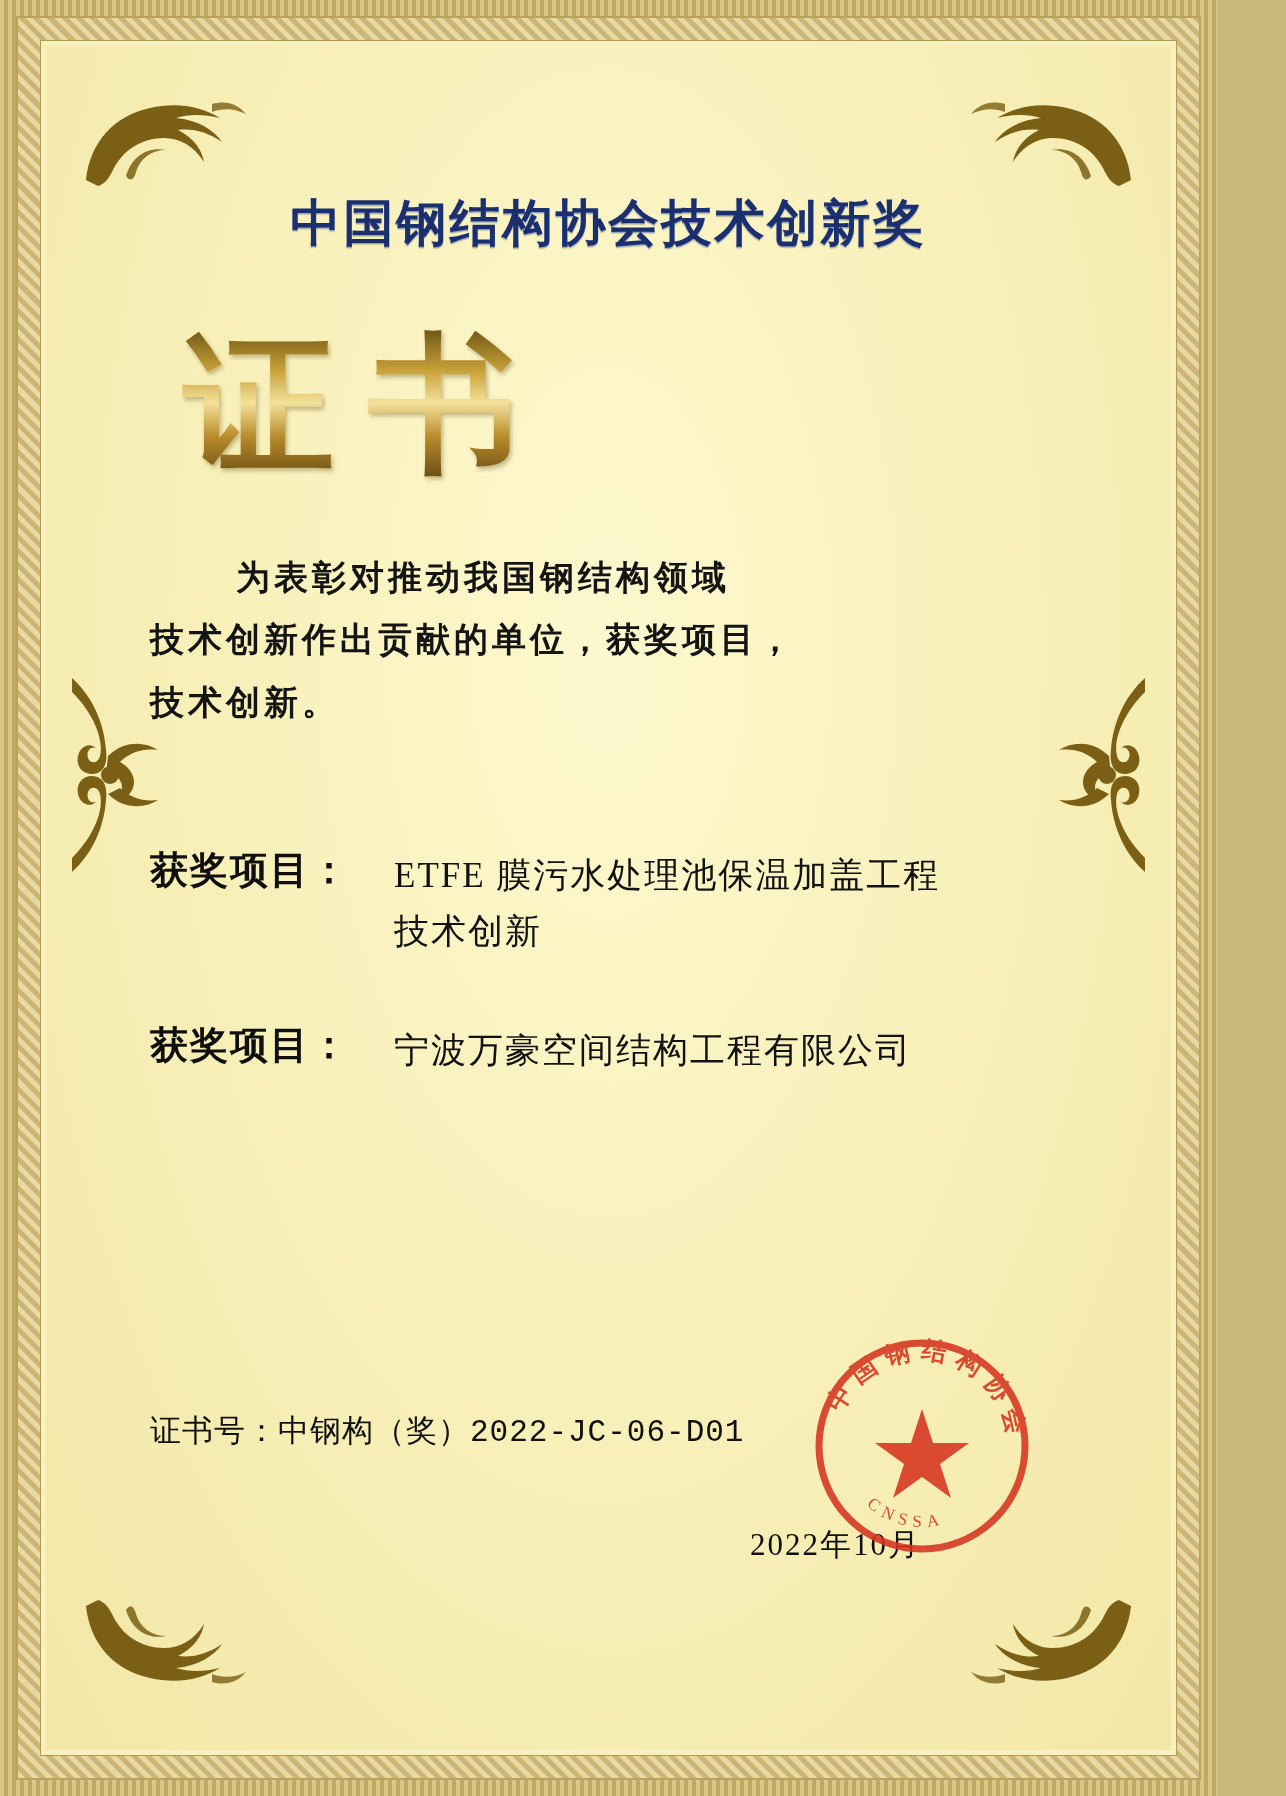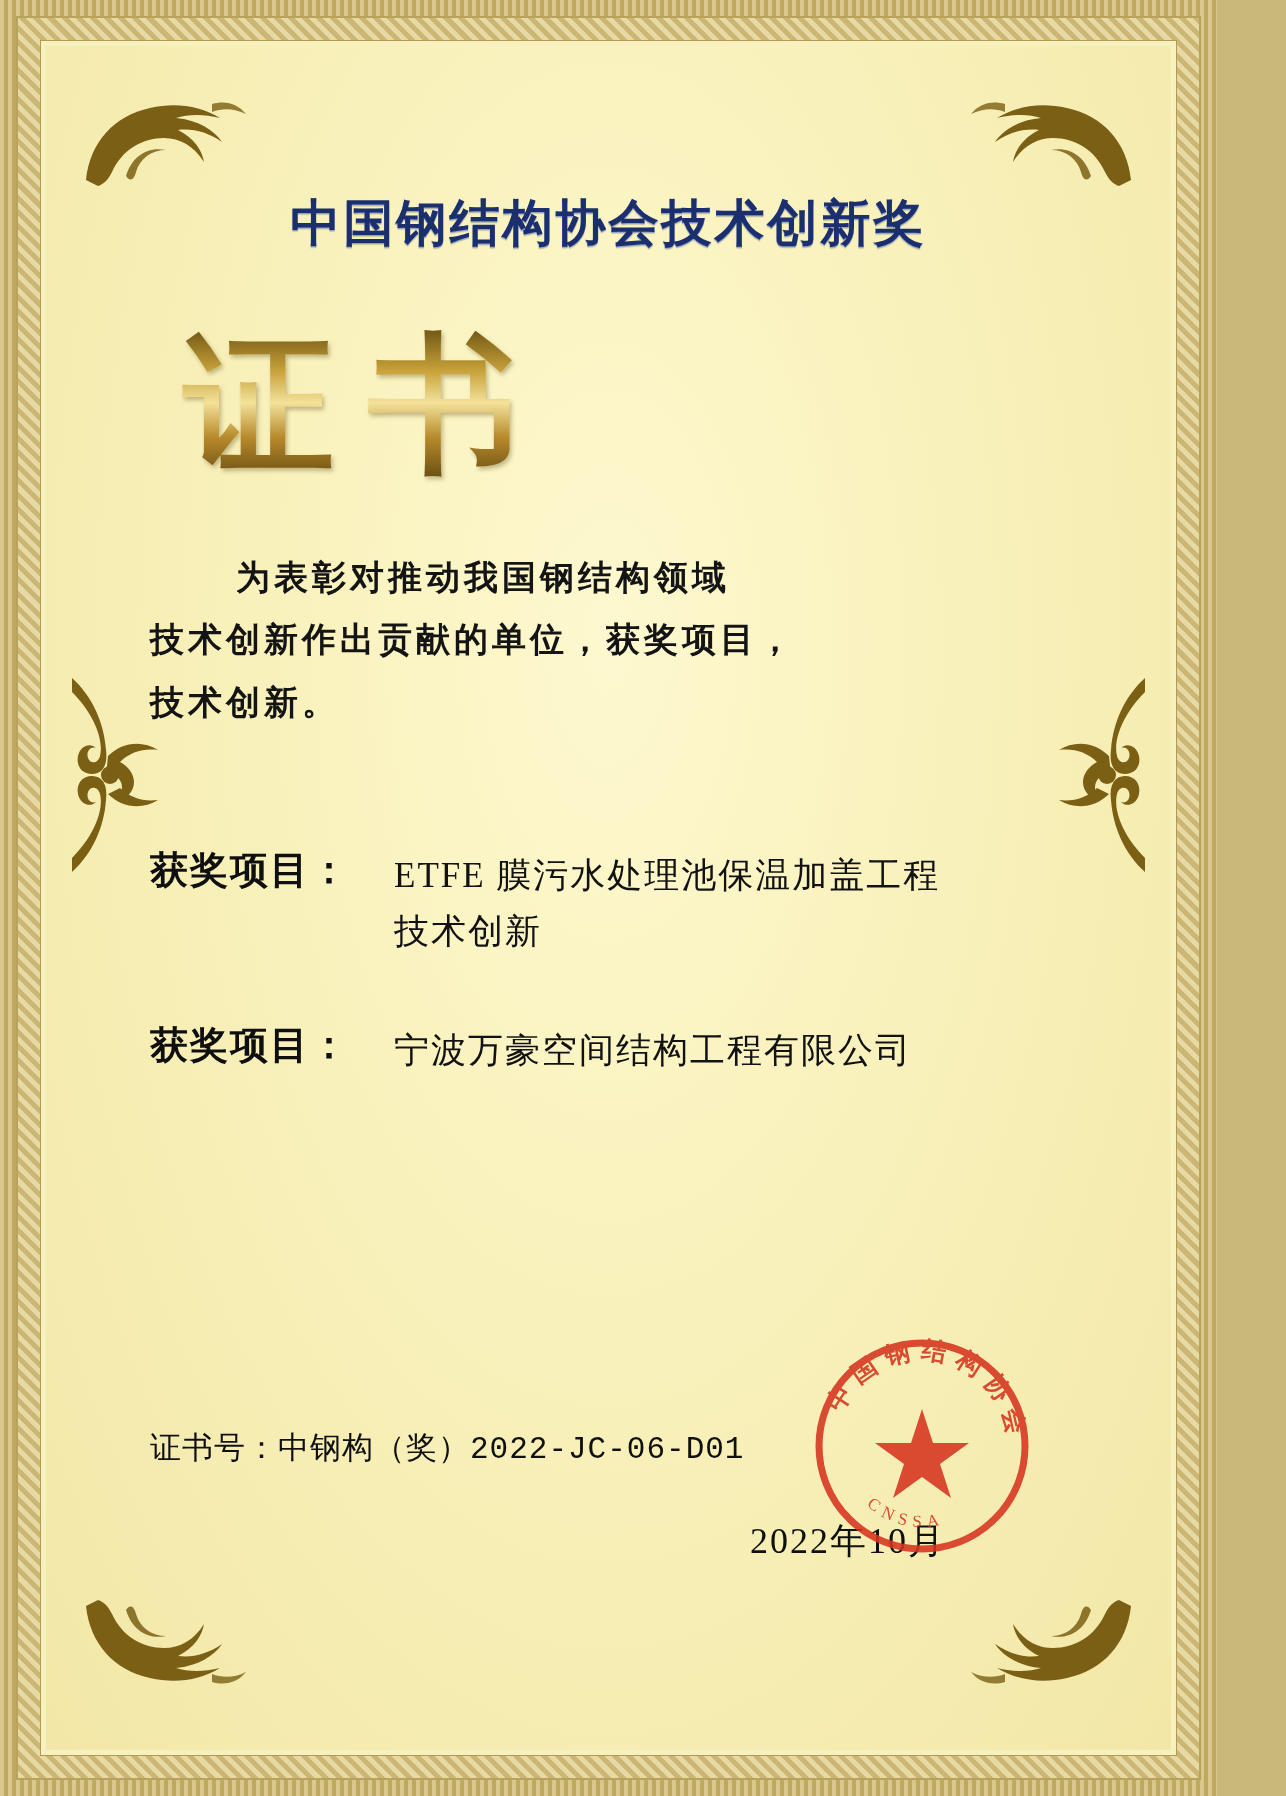--- a/index.html
+++ b/index.html
@@ -148,24 +148,24 @@
     right: 150px;
     bottom: 230px;
   }
   .cert-no {
     font-family: Liberation Mono, monospace;
     font-size: 31px;
     letter-spacing: 1px;
     color: #101010;
   }
   .date {
-    margin-top: 48px;
+    margin-top: 72px;
     margin-left: 600px;
     font-family: "Liberation Serif", "DejaVu Serif", serif;
-    font-size: 36px;
+    font-size: 31px;
     letter-spacing: 2px;
     color: #101010;
   }
 
   
   .seal {
     position: absolute;
     right: 180px;
     bottom: 235px;
     width: 230px;

